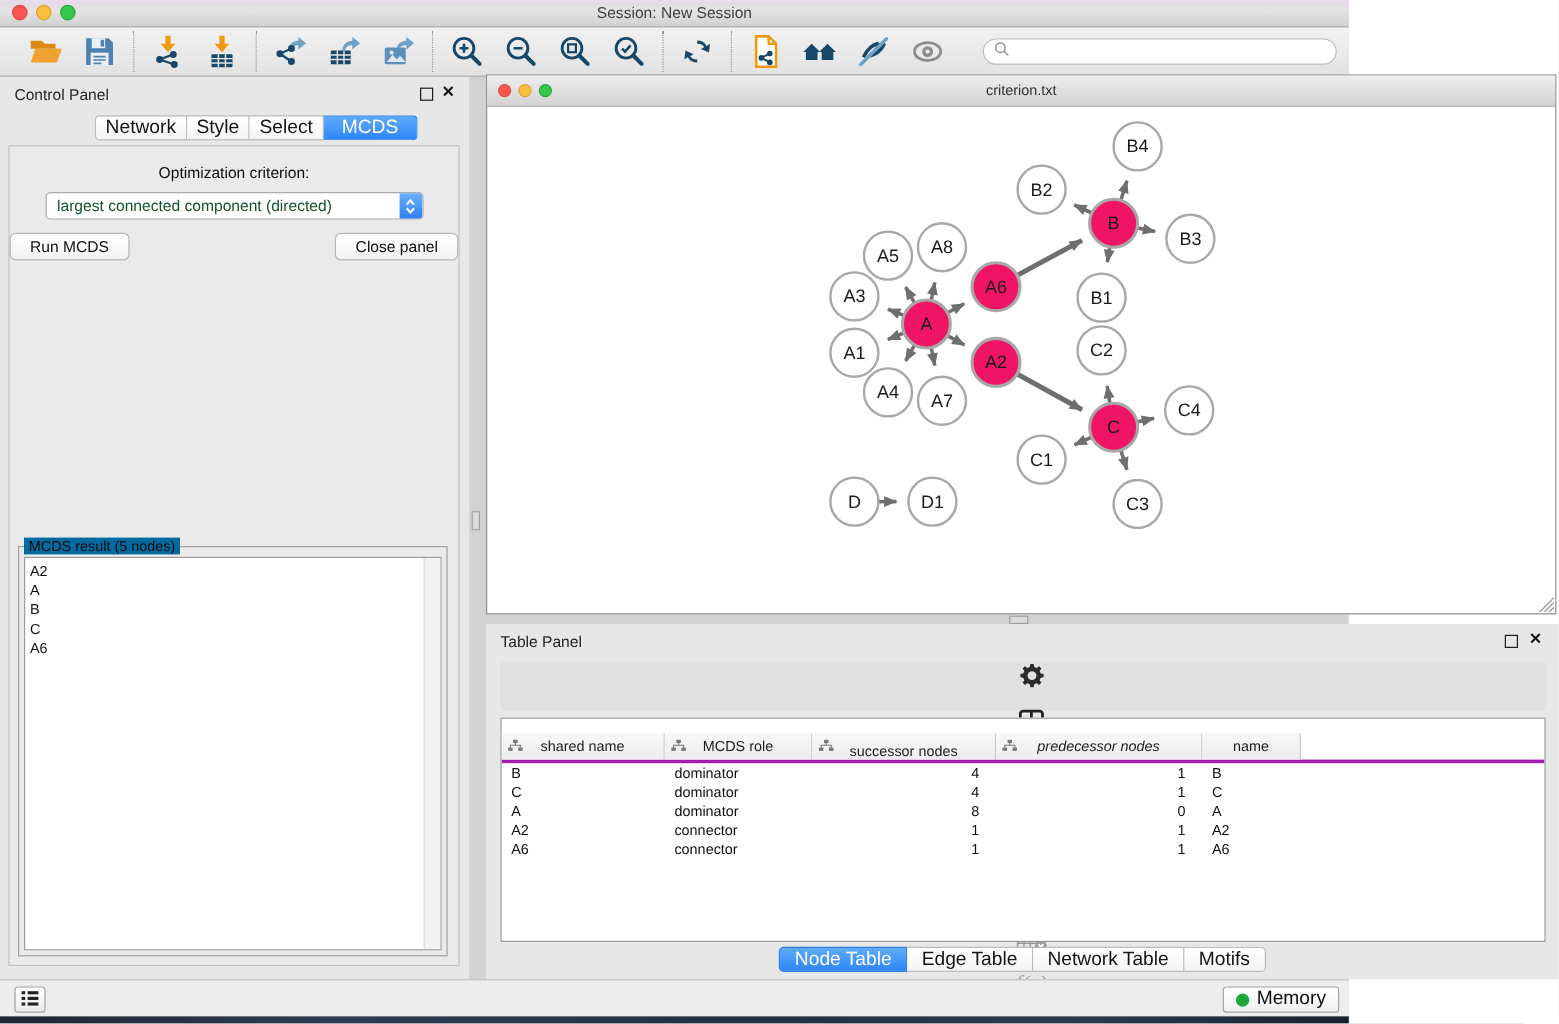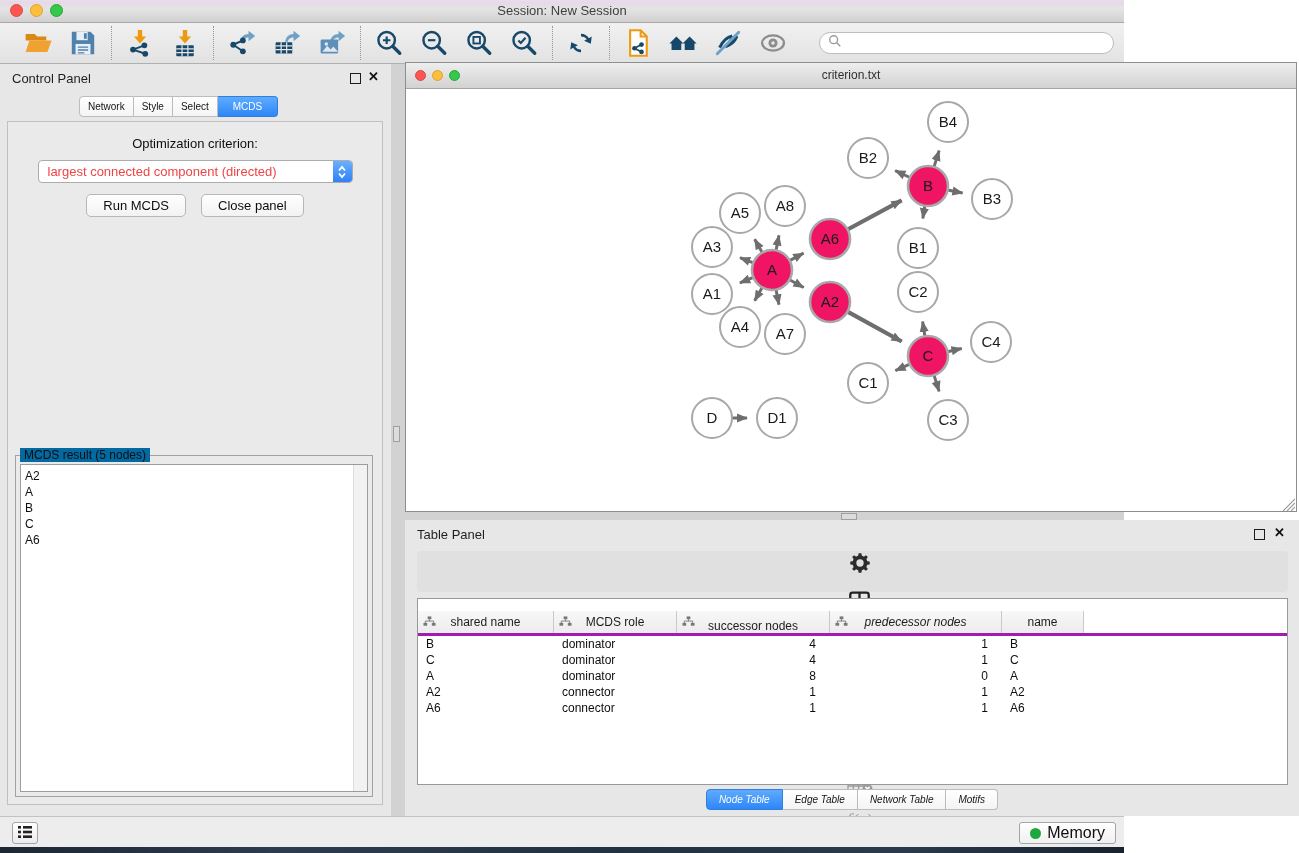--- a/index.html
+++ b/index.html
@@ -32,36 +32,36 @@
 
   
   .control-panel{position:absolute;left:0;top:64px;width:391px;height:752px;background:#e7e7e7;}
   .panel-title{position:absolute;left:12px;top:7px;font-size:13px;color:#1f1f1f;}
   .win-float{position:absolute;top:9px;width:9px;height:9px;border:1.6px solid #1c1c1c;background:transparent;}
   .win-close{position:absolute;top:5px;font-size:13px;font-weight:bold;color:#111;}
   .cp-float{right:30px;} .cp-close{right:12px;}
 
   .seg{display:flex;height:21px;}
   .seg-btn{background:linear-gradient(#ffffff,#f4f4f4);border:1px solid #bcbcbc;border-left:none;
-    padding:0 10px;font-size:10px;color:#141414;display:flex;align-items:center;cursor:default;font-family:inherit;}
+    padding:0 10px;font-size:16px;color:#141414;display:flex;align-items:center;cursor:default;font-family:inherit;}
   .seg-btn:first-child{border-left:1px solid #bcbcbc;border-radius:4px 0 0 4px;}
   .seg-btn:last-child{border-radius:0 4px 4px 0;}
   .seg-btn.active{background:linear-gradient(#5fabfd,#2e87f8);border-color:#2f7ee4;color:#fff;}
   .cp-tabs{position:absolute;left:79px;top:32px;}
   .cp-tabs .seg-btn{padding:0 8px;}
   .cp-tabs .seg-btn:last-child{padding:0 15px;}
 
   .cp-box{position:absolute;left:7px;right:8px;top:57px;bottom:11px;background:#eaeaea;border:1px solid #c0c0c0;}
   .opt-label{text-align:center;margin-top:14px;font-size:13px;color:#0e0e0e;}
   .select-row{margin:9px auto 0;width:315px;}
   .select{height:23px;box-sizing:border-box;background:#fff;border:1px solid #acacac;border-radius:4px;
     display:flex;align-items:center;overflow:hidden;}
-  .select-text{flex:1;padding-left:9px;font-size:13px;color:#ef4444;white-space:nowrap;}
+  .select-text{flex:1;padding-left:9px;font-size:13px;color:#14532d;white-space:nowrap;}
   .stepper{width:19px;height:23px;background:linear-gradient(#6cb3fb,#2d7ef7);display:flex;align-items:center;justify-content:center;border-radius:0 3px 3px 0;}
-  .btn-row{margin-top:11px;display:flex;justify-content:center;gap:15px;}
+  .btn-row{margin-top:11px;display:flex;justify-content:space-between;gap:15px;}
   .pbtn{height:23px;padding:0 16px;font-size:13px;color:#0e0e0e;font-family:inherit;
     background:linear-gradient(#ffffff,#f2f2f2);border:1px solid #b7b7b7;border-radius:5px;cursor:default;}
 
   .result-group{position:absolute;left:7px;right:9px;top:333px;bottom:7px;border:1px solid #a2a2a2;}
   .result-legend{position:absolute;top:-8px;left:4px;background:#0369a1;padding:0 4px;font-size:12px;color:#0e0e0e;}
   .result-list{position:absolute;left:4px;right:4px;top:8px;bottom:4px;background:#fff;border:1px solid #9c9c9c;
     font-size:12px;padding:3px 0 0 4px;overflow:hidden;}
   .result-item{line-height:16px;color:#0e0e0e;}
   .result-scroll{position:absolute;top:0;right:0;bottom:0;width:13px;background:#f2f2f2;border-left:1px solid #ddd;}
 
@@ -90,21 +90,21 @@
   .tp-table{position:absolute;left:12px;right:11px;top:78px;bottom:31px;background:#fff;border:1px solid #999;box-sizing:border-box;overflow:hidden;}
   .thead{display:flex;height:22px;border-bottom:3px solid #a21caf;margin-top:12px;}
   .th{position:relative;box-sizing:border-box;background:linear-gradient(#f8f8f8,#ececec);
     border-right:1px solid #c9c9c9;display:flex;align-items:center;justify-content:center;font-size:12px;color:#1c1c1c;}
   .th .col-icon{position:absolute;left:5px;top:5px;}
   .trow{display:flex;height:16px;font-size:12px;color:#0e0e0e;}
   .td{box-sizing:border-box;display:flex;align-items:center;}
   .td.left{padding-left:8px;}
   .td.right{justify-content:flex-end;padding-right:14px;}
   .tp-tabs{position:absolute;left:0;right:0;top:269px;display:flex;justify-content:center;}
-  .tp-tabs .seg-btn{padding:0 12px;font-style:italic;}
+  .tp-tabs .seg-btn{padding:0 12px;}
 
   
   .statusbar{position:absolute;left:0;top:816px;width:100%;height:31px;background:#ededed;border-top:1px solid #c2c2c2;box-sizing:border-box;}
   .sb-list-btn{position:absolute;left:12px;top:5px;width:26px;height:22px;background:linear-gradient(#ffffff,#ebebeb);
     border:1px solid #a5a5a5;border-radius:3px;display:flex;align-items:center;justify-content:center;padding:0;cursor:default;}
   .memory-btn{position:absolute;right:8px;top:5px;height:22px;padding:0 10px;display:flex;align-items:center;gap:6px;
     background:linear-gradient(#ffffff,#f0f0f0);border:1px solid #a5a5a5;border-radius:3px;font-size:16px;color:#0e0e0e;font-family:inherit;cursor:default;}
   .mem-dot{width:11px;height:11px;border-radius:50%;}
   .desktop-strip{position:absolute;left:0;top:847px;width:100%;height:6px;
     background:linear-gradient(90deg,#1d2733,#2e3c50 25%,#223140 55%,#2a3a4c 80%,#18222e);}

